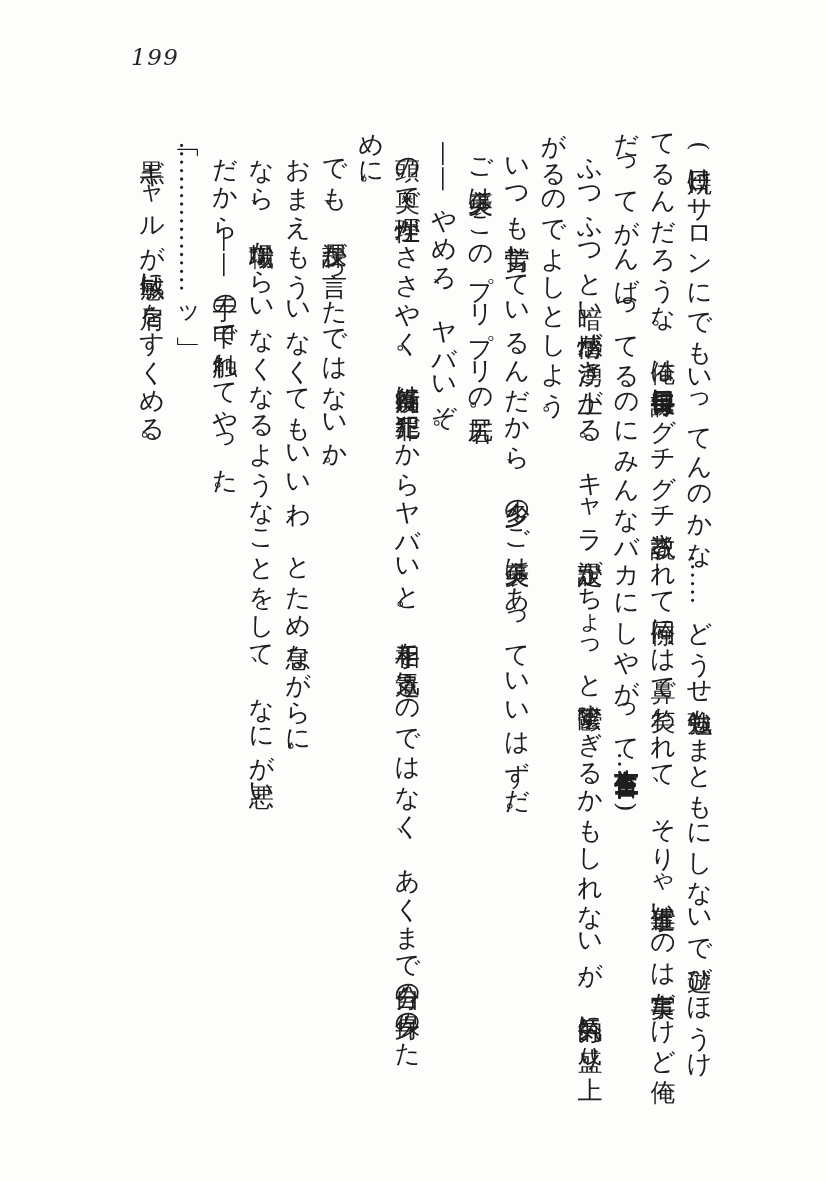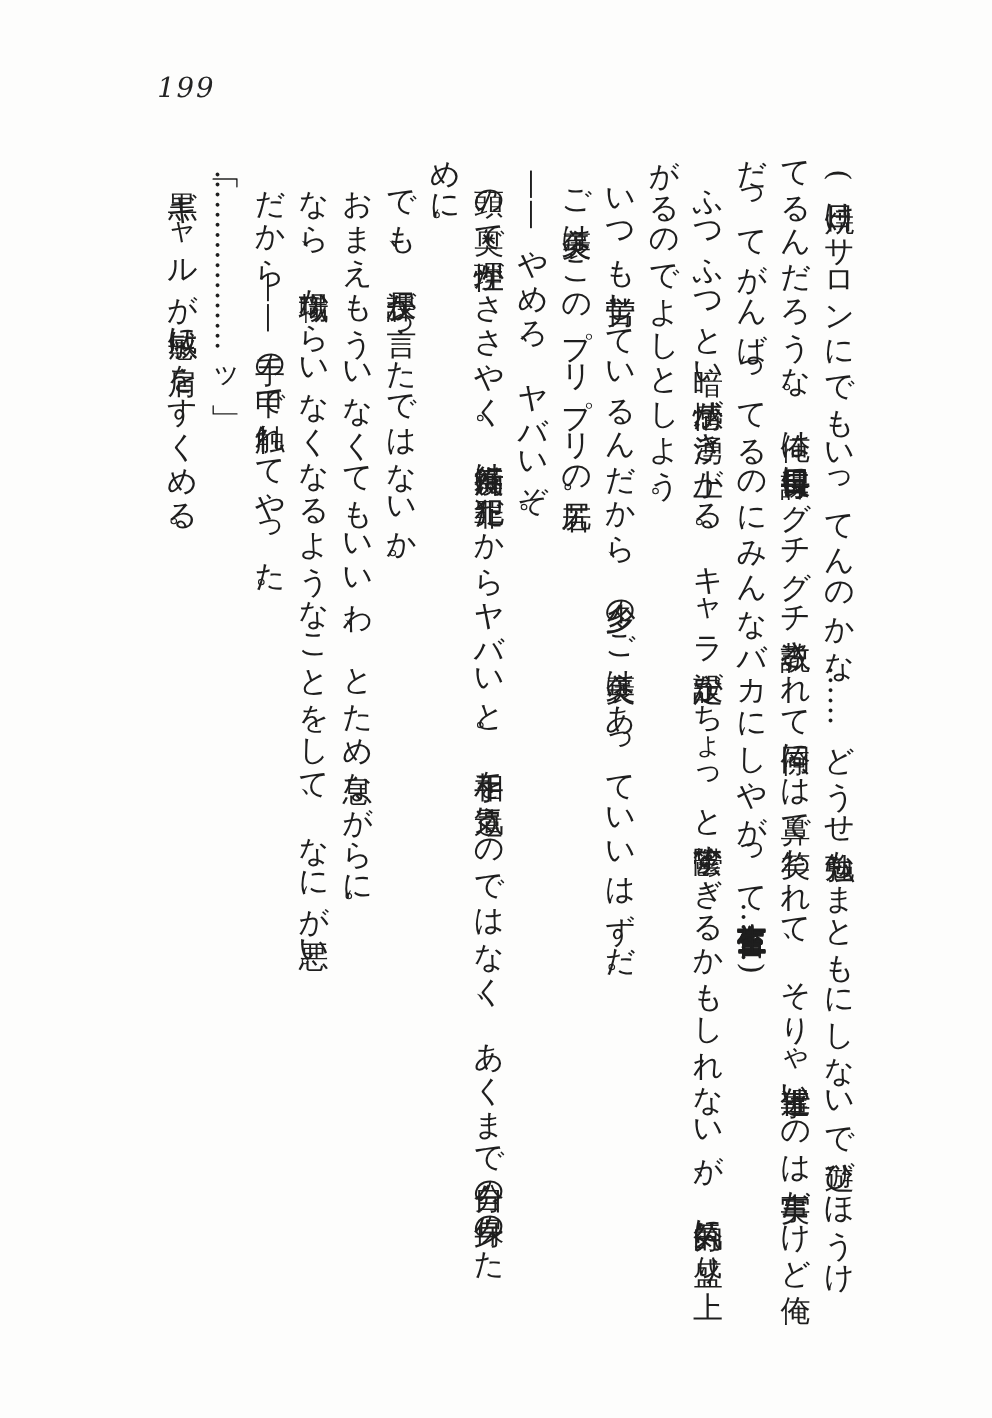--- a/index.html
+++ b/index.html
@@ -15,21 +15,21 @@
     font-family: "DejaVu Serif", "Liberation Serif", serif;
     color: #1e1e1e;
   }
   .book-page {
     position: absolute;
     inset: 0;
     background: #fdfdfc;
   }
   .page-number {
     position: absolute;
-    top: 61px;
+    top: 44px;
     left: 131px;
     font-size: 23px;
     font-style: italic;
     letter-spacing: 1.5px;
     color: #242424;
   }
   .text-block {
     position: absolute;
     top: 116px;
     right: 110px;

